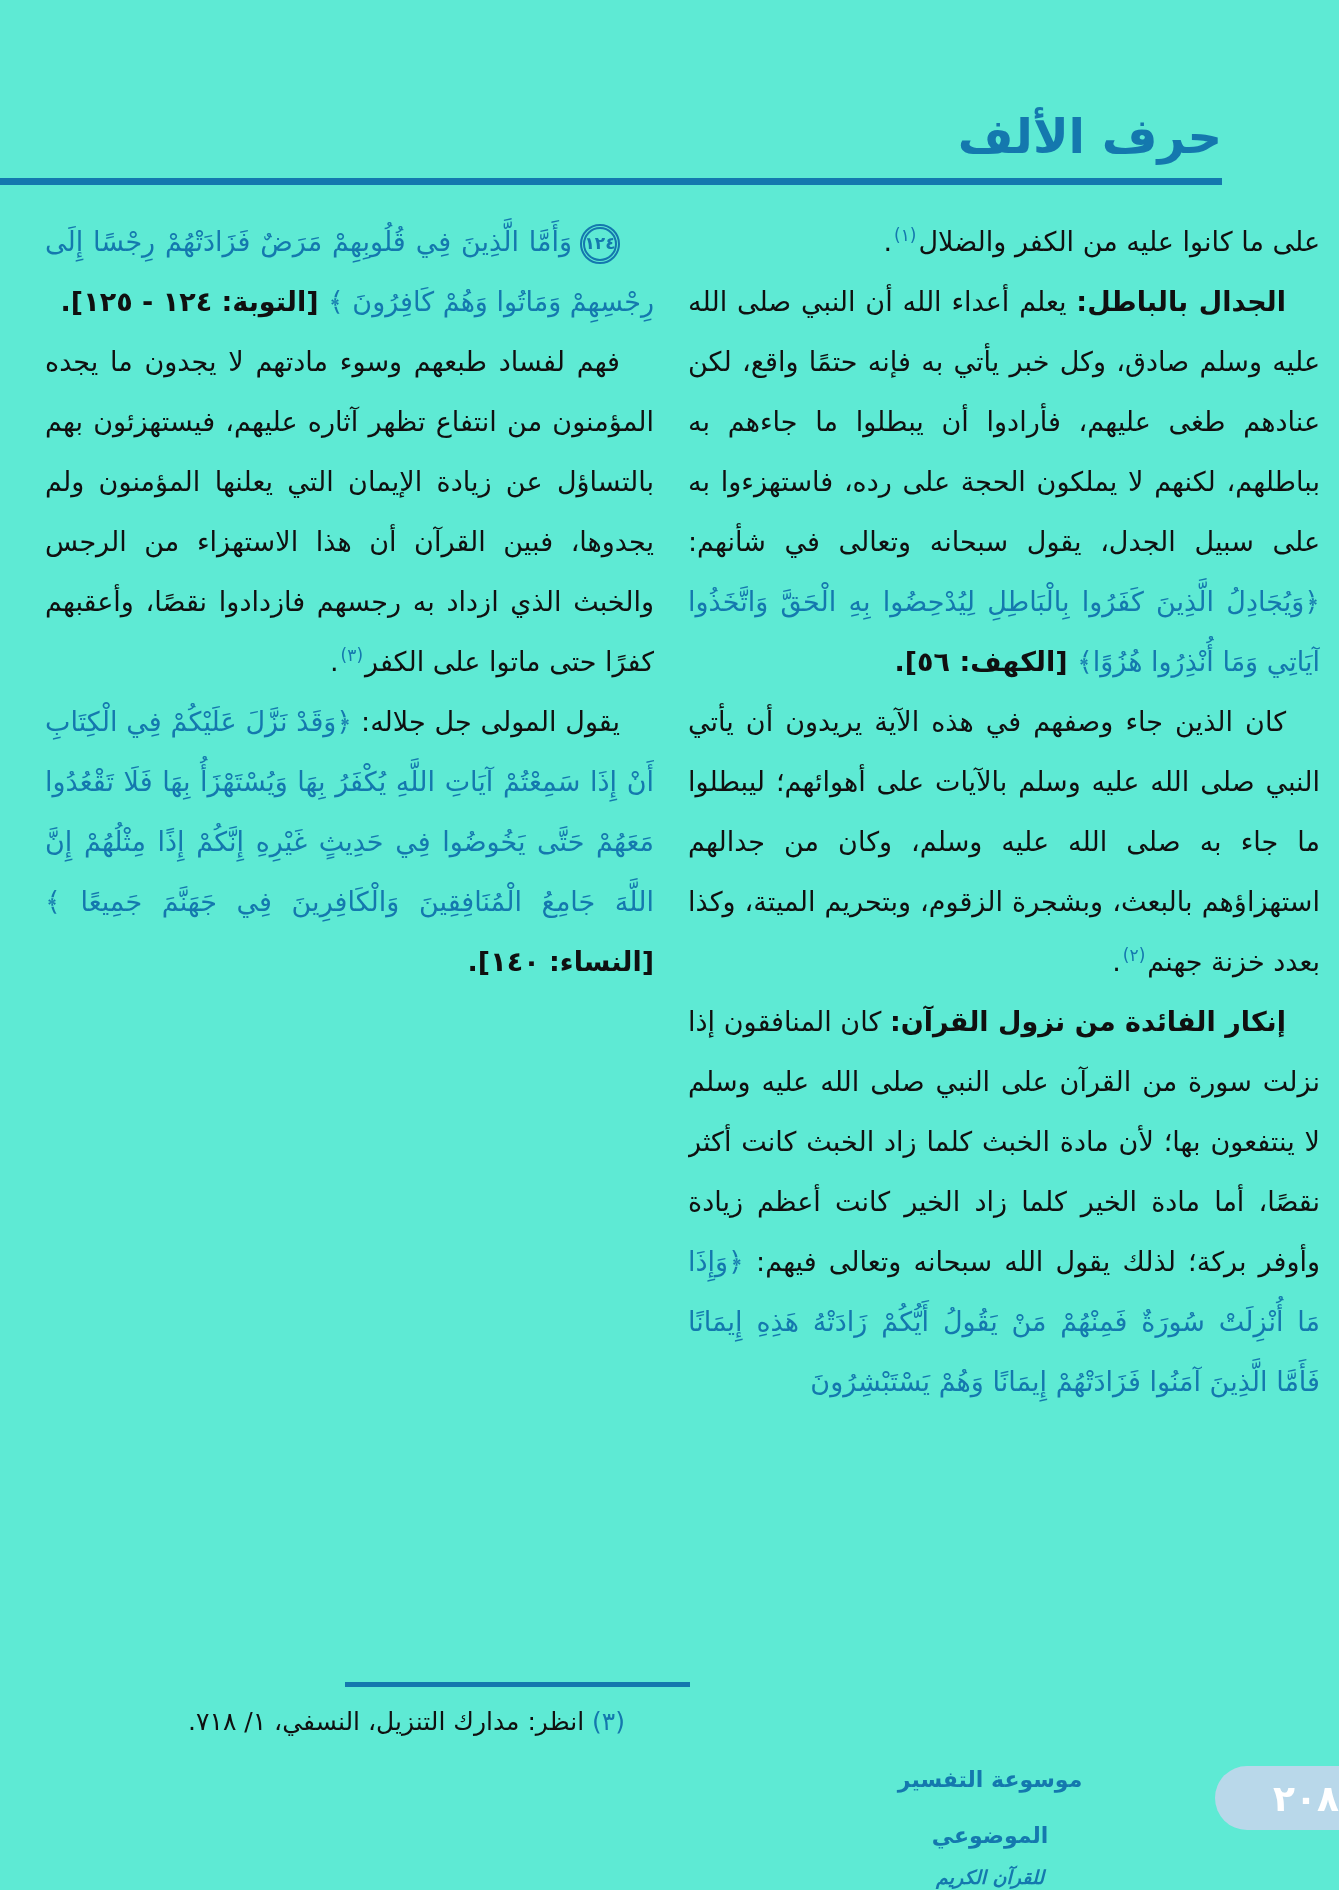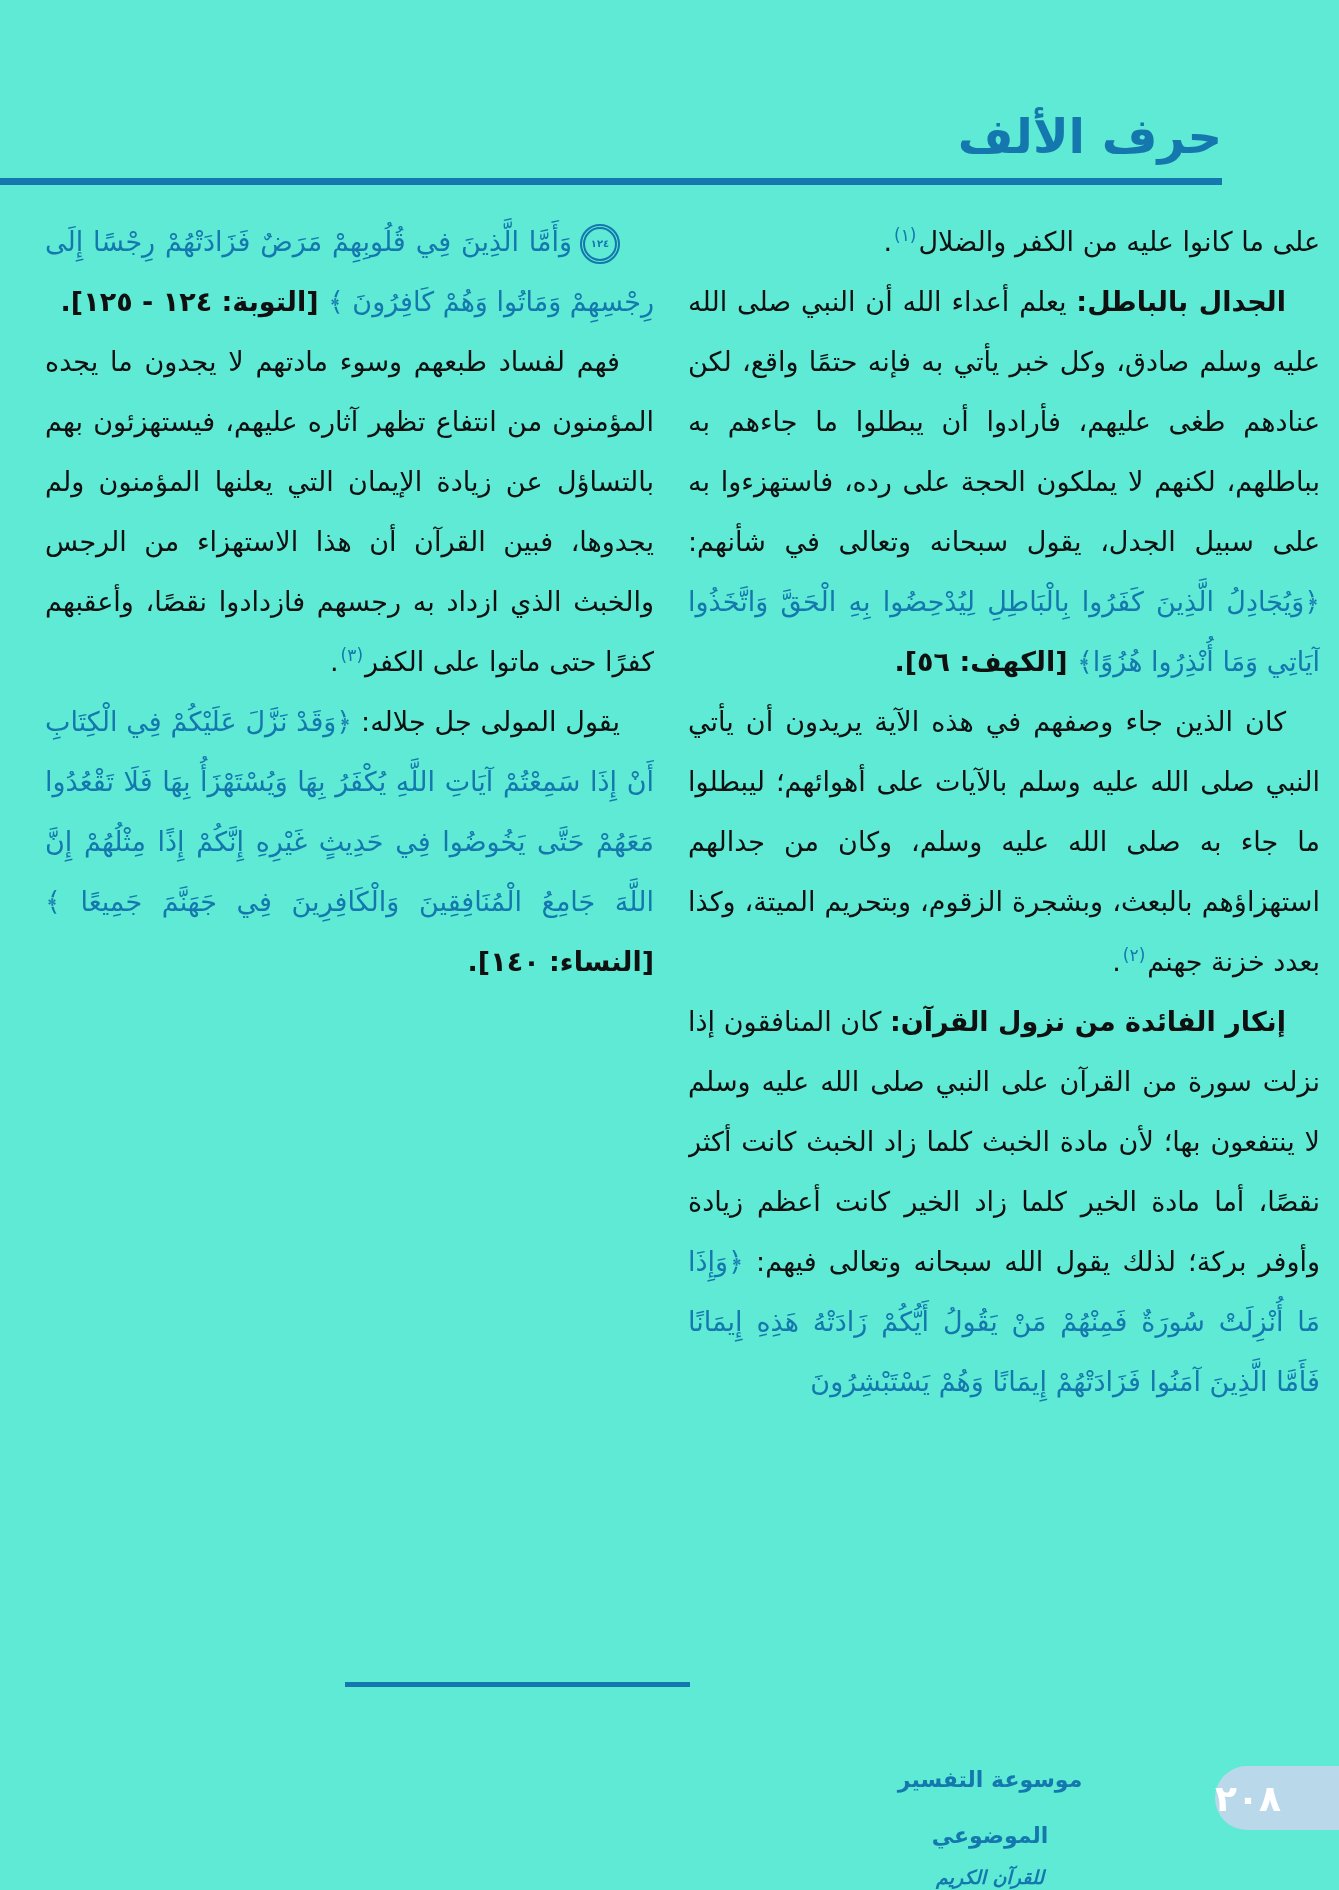--- a/index.html
+++ b/index.html
@@ -40,21 +40,21 @@
   .verse{color:#1478ae;}
   .vref{color:#101010;font-weight:bold;}
   sup.fn{
     color:#1478ae;font-size:17px;line-height:0;
     vertical-align:super;margin:0 2px;
   }
   .ayah-medallion{
     display:inline-flex;align-items:center;justify-content:center;
     width:40px;height:40px;box-sizing:border-box;
     border:5px double #1478ae;border-radius:50%;
-    color:#1478ae;font-size:10px;font-weight:bold;line-height:1;
+    color:#1478ae;font-size:17px;font-weight:bold;line-height:1;
     vertical-align:middle;margin-left:8px;text-indent:0;
   }
   
   .footnotes-right{position:absolute;top:1602px;right:19px;width:632px;}
   .footnotes-left{position:absolute;top:1682px;left:45px;width:645px;}
   .fn-rule{height:6px;background:#1478ae;margin-bottom:10px;}
   .fn-rule-right{width:462px;}
   .fn-rule-left{width:345px;height:5px;margin-bottom:12px;}
   .fn{font-size:25px;line-height:45px;}
   .fn-marker{color:#1478ae;}
@@ -65,21 +65,21 @@
   .logo{
     position:absolute;top:1752px;left:845px;width:290px;
     text-align:center;color:#1478ae;
   }
   .logo-line1{font-size:22px;font-weight:bold;line-height:56px;}
   .logo-line2{font-size:19px;font-weight:bold;line-height:26px;font-style:italic;}
   .page-pill{
     position:absolute;top:1766px;right:0;
     width:124px;height:64px;
     background:#b9d8ea;border-radius:32px 0 0 32px;
-    display:flex;align-items:center;justify-content:flex-end;
+    display:flex;align-items:center;justify-content:flex-start;
     color:#ffffff;font-size:36px;font-weight:bold;
   }
 </style>
 </head>
 <body>
 
 <div class="page">
 
   <div class="header-title">حرف الألف</div>
   <div class="header-rule"></div>
@@ -103,20 +103,21 @@
 
 
       <p class="indent"><span>يقول المولى جل جلاله: </span><span class="verse">﴿وَقَدْ نَزَّلَ عَلَيْكُمْ فِي الْكِتَابِ أَنْ إِذَا سَمِعْتُمْ آيَاتِ اللَّهِ يُكْفَرُ بِهَا وَيُسْتَهْزَأُ بِهَا فَلَا تَقْعُدُوا مَعَهُمْ حَتَّى يَخُوضُوا فِي حَدِيثٍ غَيْرِهِ إِنَّكُمْ إِذًا مِثْلُهُمْ إِنَّ اللَّهَ جَامِعُ الْمُنَافِقِينَ وَالْكَافِرِينَ فِي جَهَنَّمَ جَمِيعًا ﴾</span><span class="vref"> [النساء: ١٤٠].</span></p>
     </div>
 
   </div>
 
 
   <div class="footnotes-left">
     <div class="fn-rule fn-rule-left"></div>
+    <div class="fn fn-indent"><span class="fn-marker">(٣)</span> <span>انظر: مدارك التنزيل، النسفي، ١/ ٧١٨.</span></div>
   </div>
 
   <div class="logo">
     <div class="logo-line1">موسوعة التفسير الموضوعي</div>
     <div class="logo-line2">للقرآن الكريم</div>
   </div>
   <div class="page-pill">
     <span>٢٠٨</span>
   </div>
 

